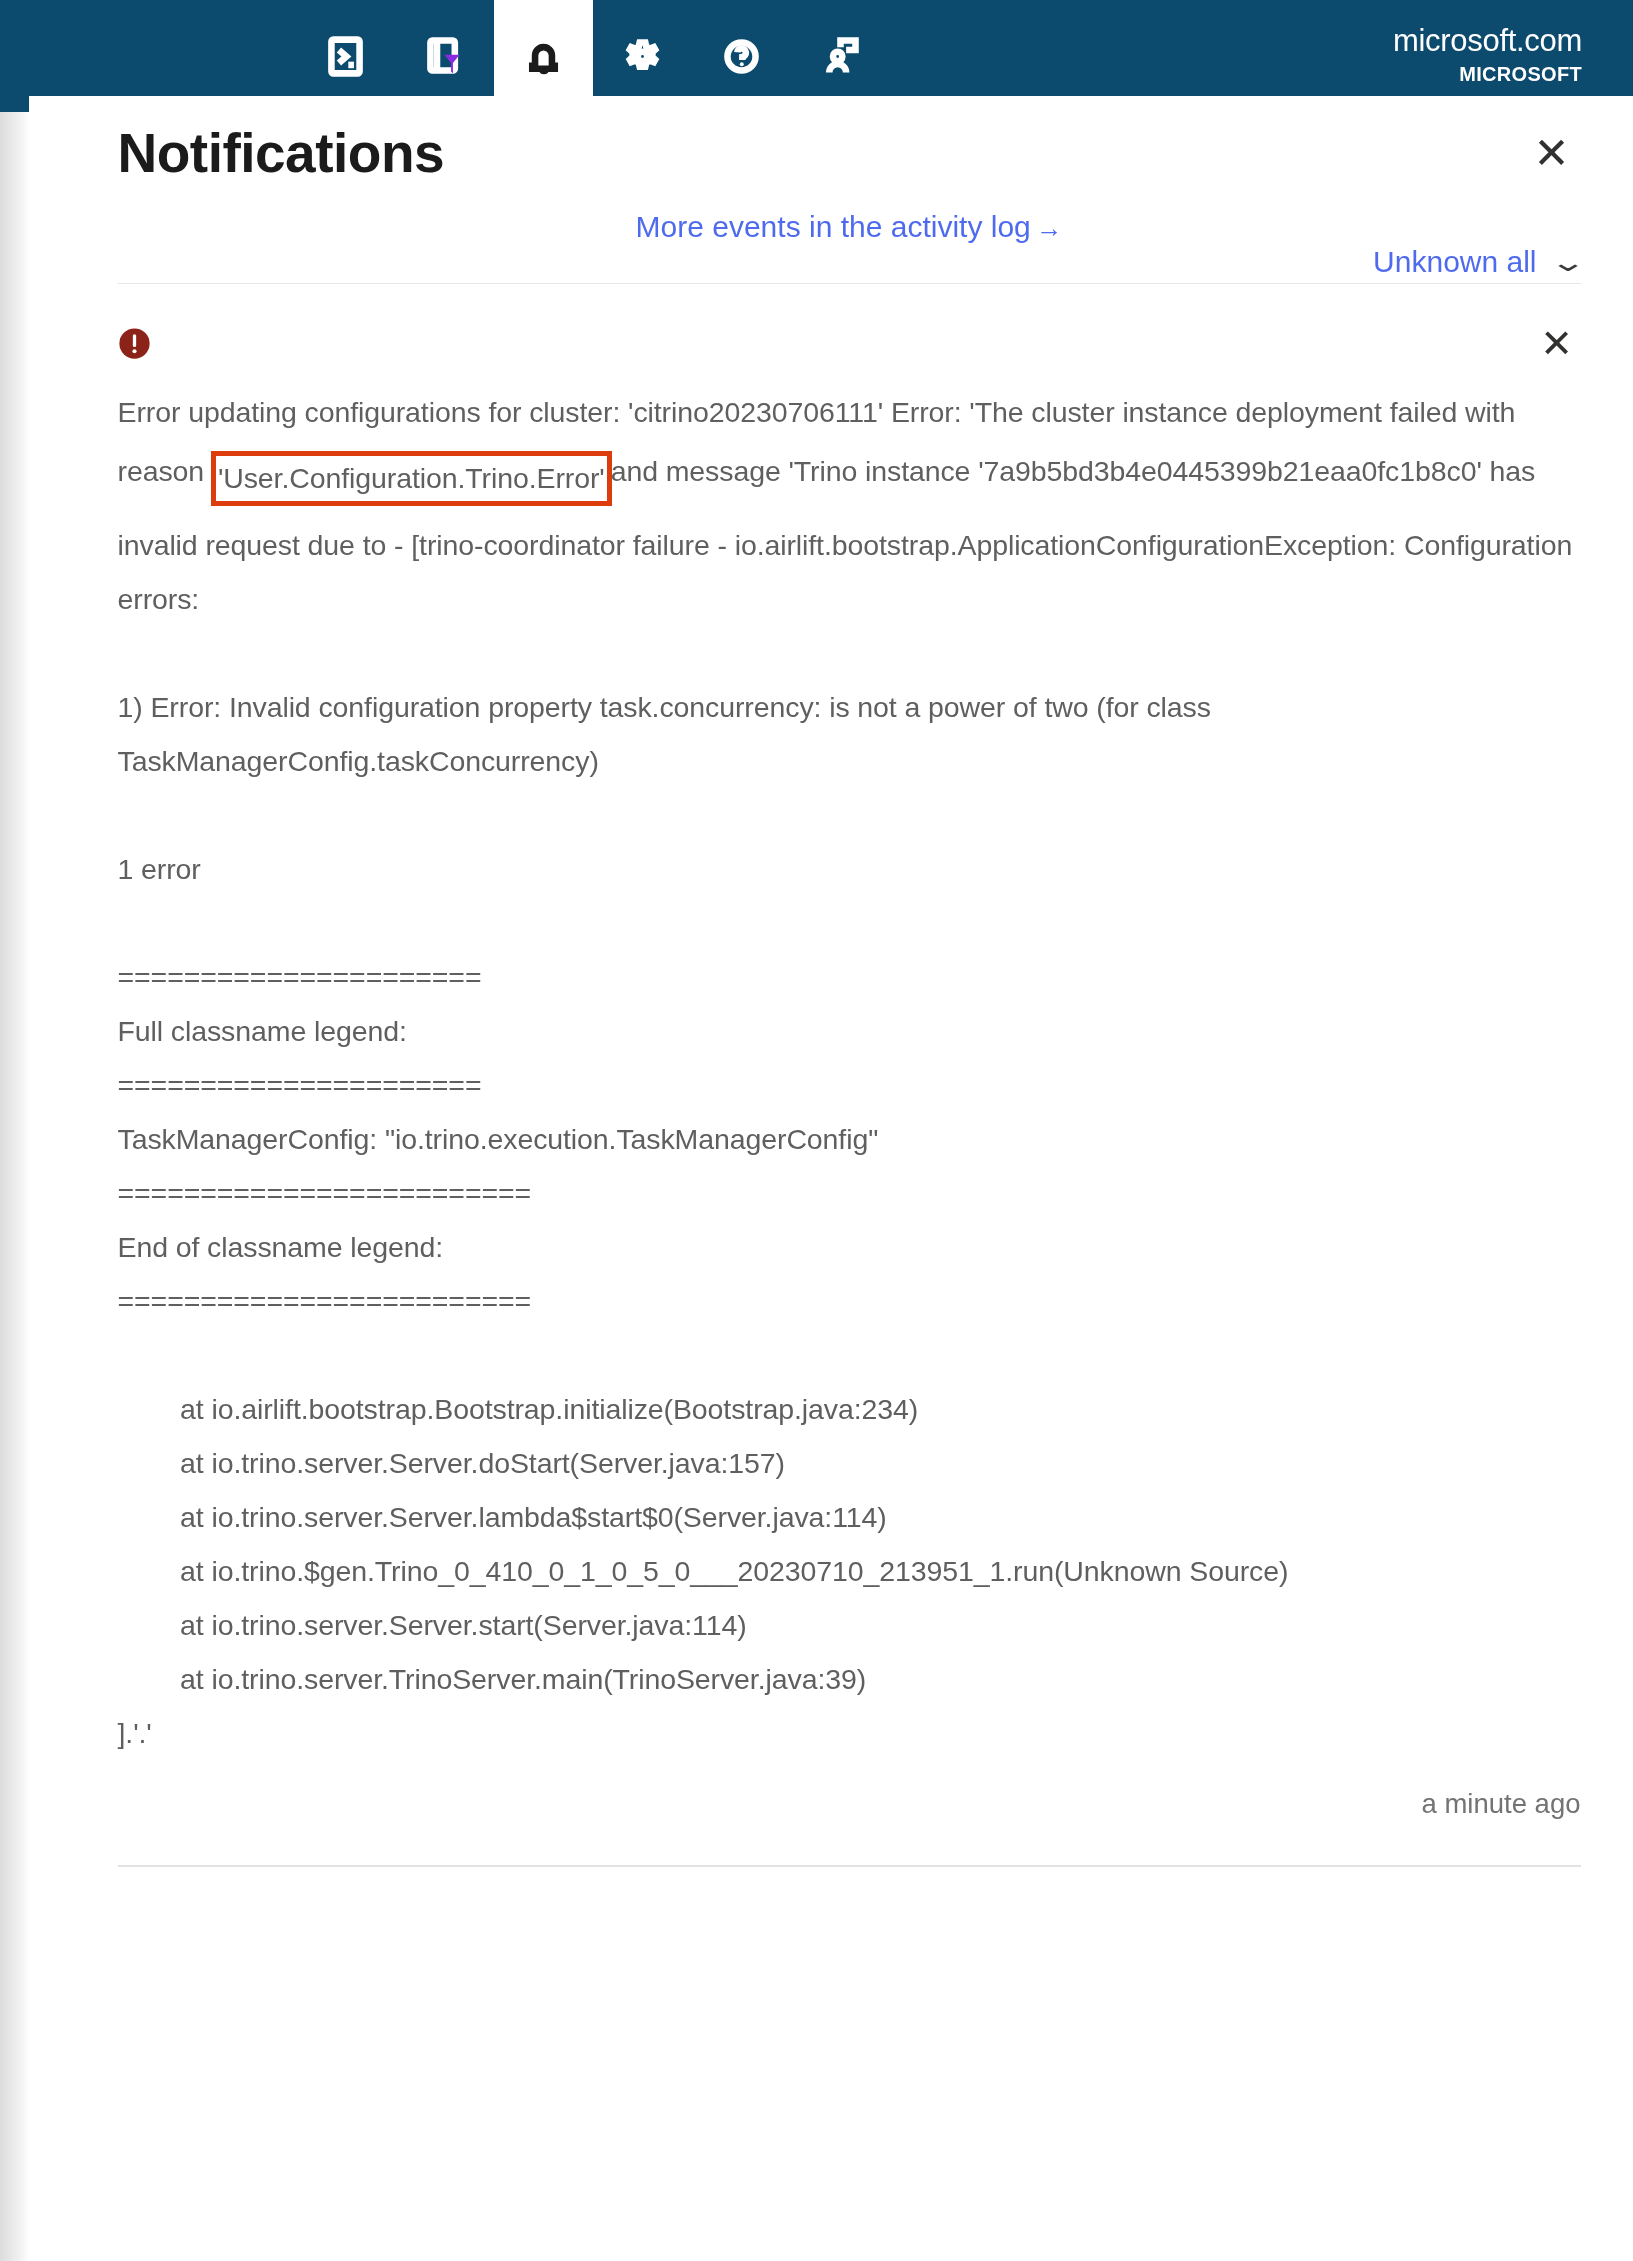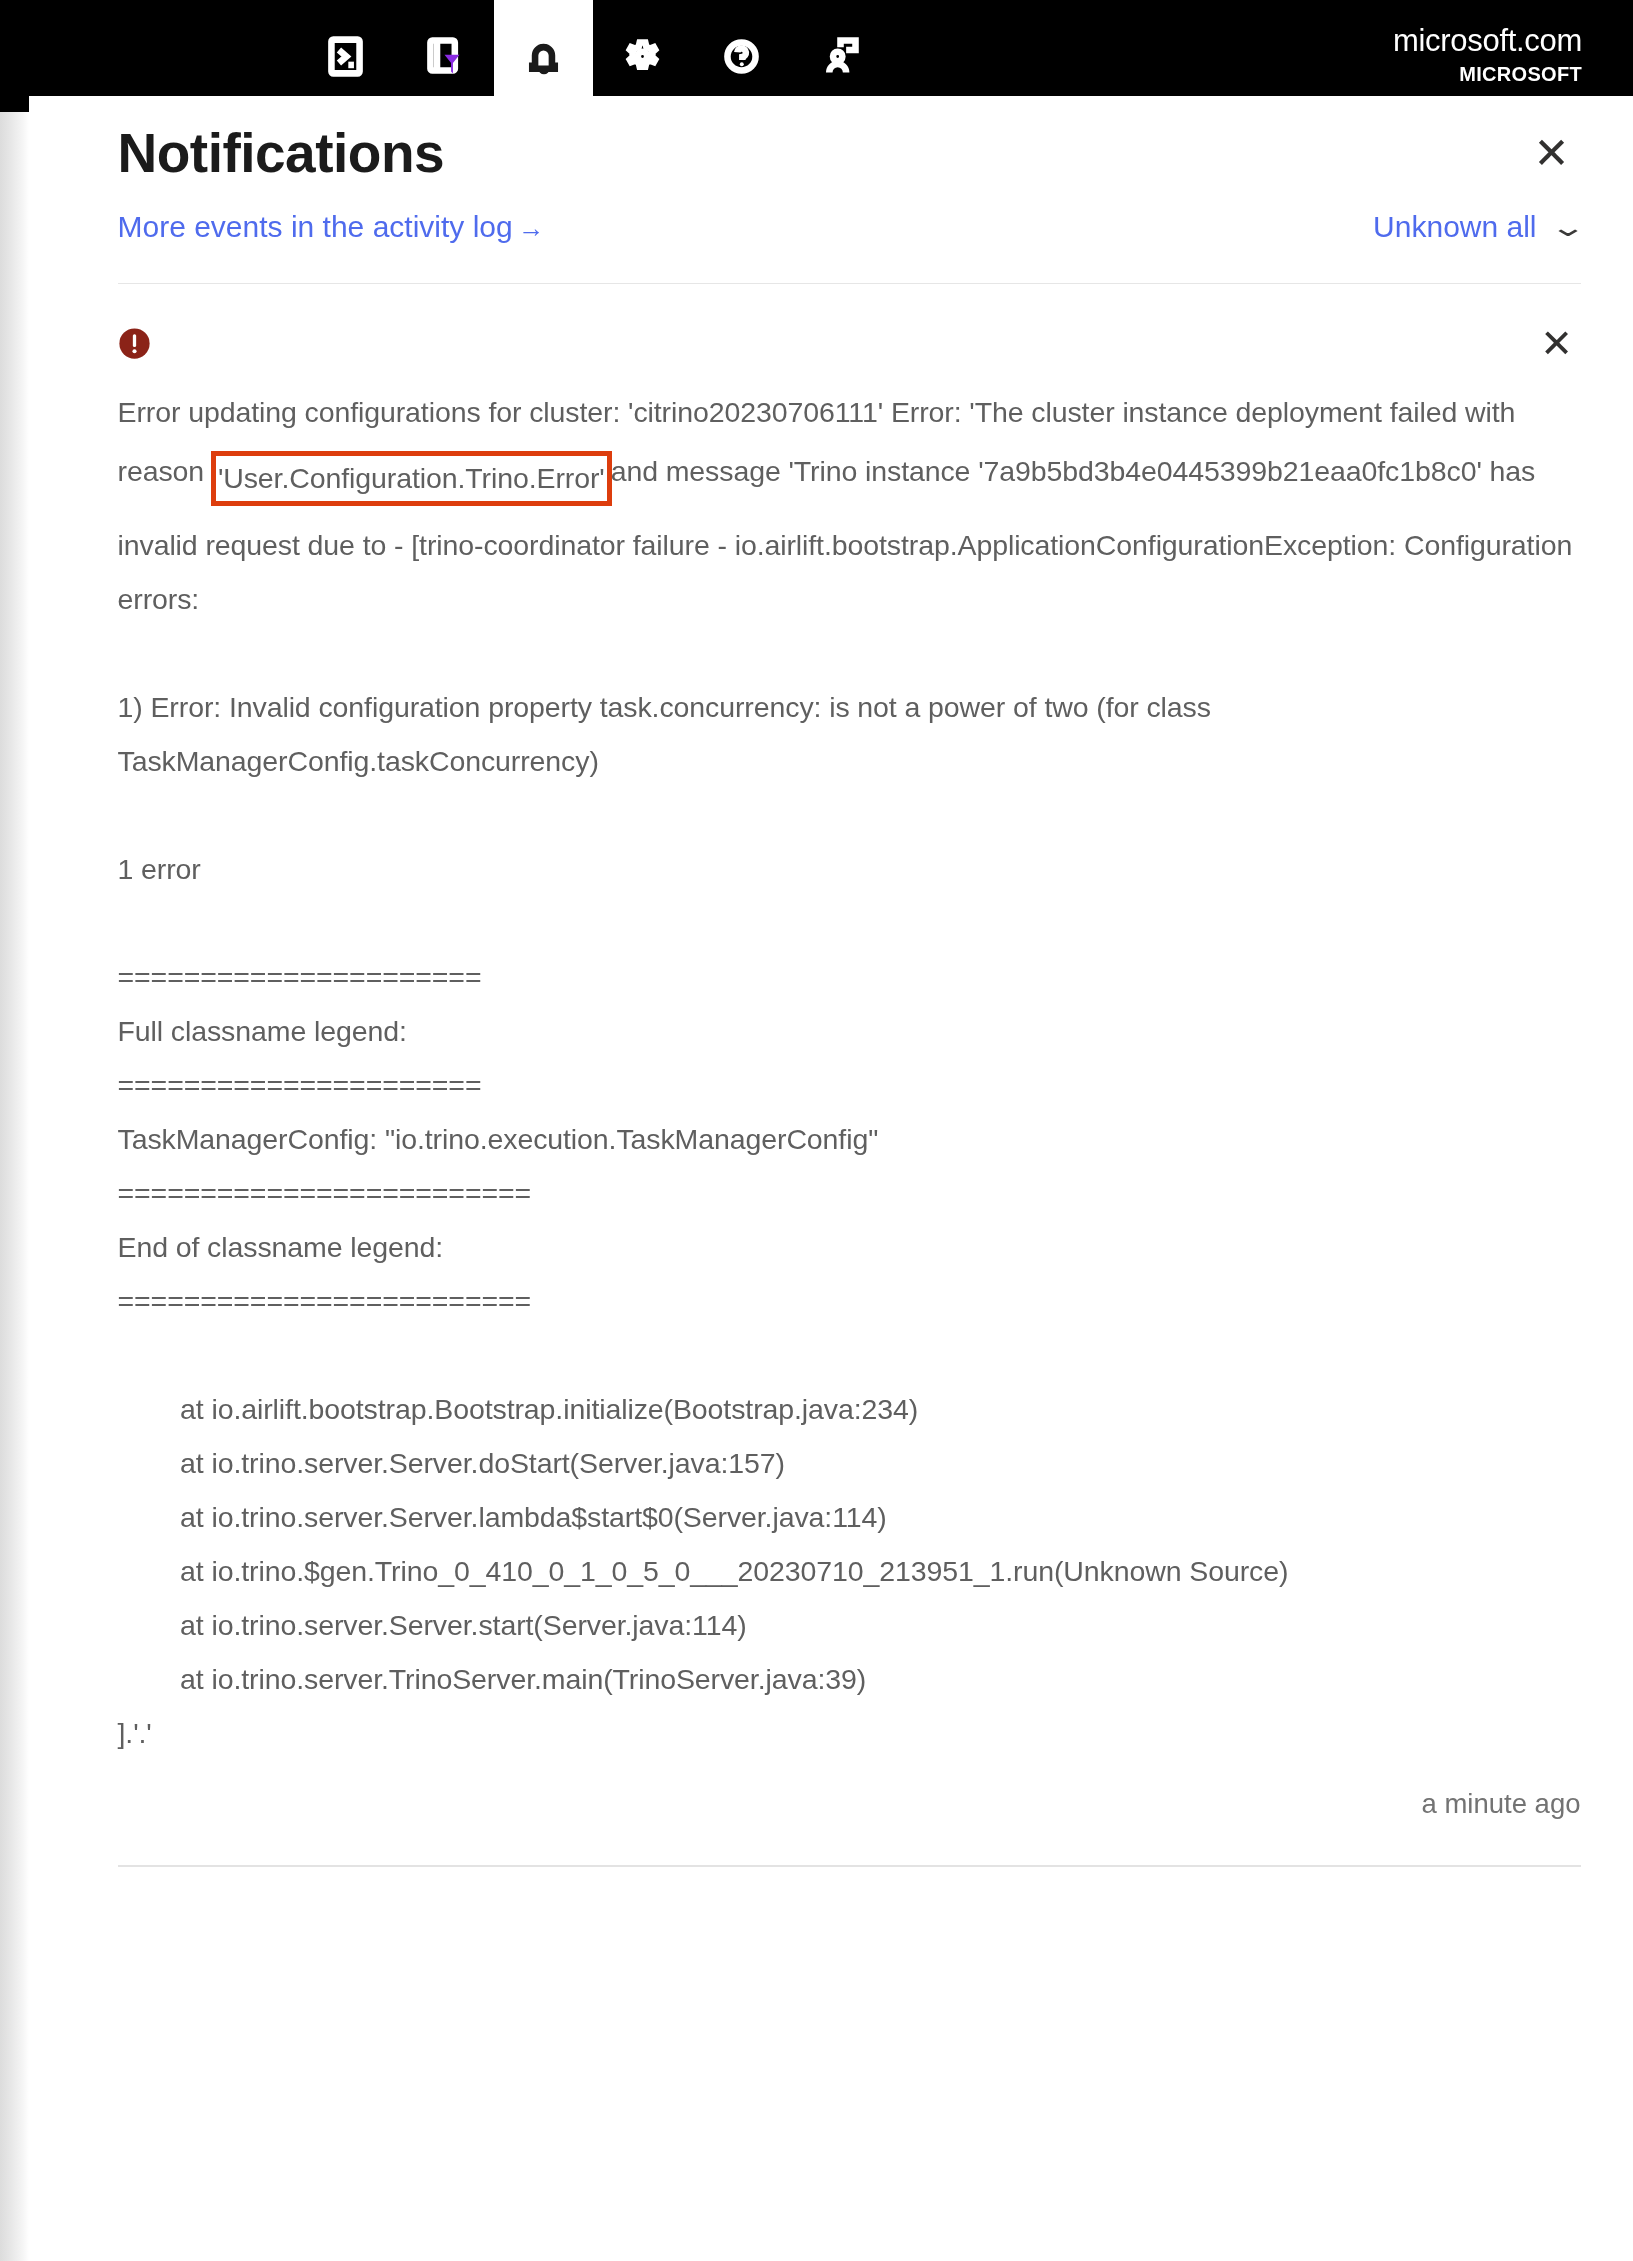--- a/index.html
+++ b/index.html
@@ -9,21 +9,21 @@
     background: #ffffff;
     font-family: "Liberation Sans", sans-serif;
     overflow: hidden;
   }
 
   
   .topbar {
     position: absolute;
     top: 0; left: 0;
     width: 1633px; height: 112px;
-    background: #000000;
+    background: #0c4a6e;
     display: flex;
     align-items: stretch;
   }
   .topbar-spacer { width: 296px; }
   .topbar-icons { display: flex; align-items: stretch; }
   .tb-btn {
     width: 99px;
     display: flex;
     align-items: center;
     justify-content: center;
@@ -100,22 +100,23 @@
     font-weight: 300;
     font-family: "Liberation Sans", sans-serif;
   }
 
   
   .toolbar {
     position: relative;
     margin: 0 53px 0 89px;
     height: 74px;
     display: flex;
-    align-items: flex-start;
+    align-items: center;
     border-bottom: 1.6px solid #e6e6e6;
+    flex-direction: column;
   }
   .link-activity {
     font-size: 30px;
     line-height: 34px;
     color: #4f6bed;
     text-decoration: none;
     white-space: nowrap;
   }
   .arrow-right { font-size: 26.4px; margin-left: 5.3px; }
   .dismiss-wrap {

